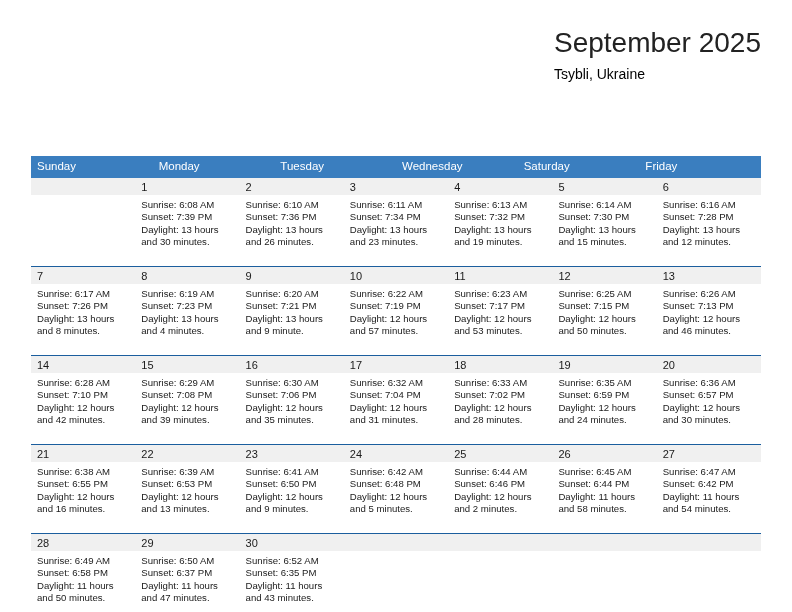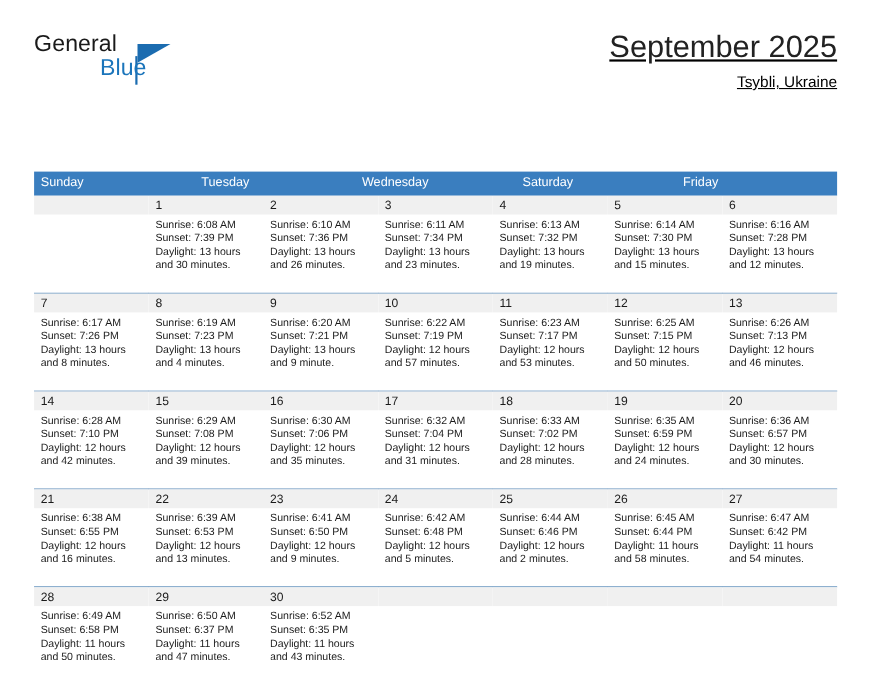--- a/index.html
+++ b/index.html
@@ -69,22 +69,21 @@
     top: 25px;
     width: 2px;
     height: 26px;
     background: #1b6cb0;
   }
 
   .title-block {
     position: absolute;
     right: 0;
     top: 0;
-    text-align: right;
-    text-decoration: underline;
+    text-align: left;
   }
   .month-title {
     font-size: 28px;
     color: #222222;
     line-height: 34px;
     white-space: nowrap;
   }
   .location {
     font-size: 14px;
     color: #000000;
@@ -153,37 +152,32 @@
     overflow: hidden;
   }
 </style>
 </head>
 <body>
 
 <div class="page">
 
   <div class="header">
 
-    <div class="brand">
-      <span class="brand-general">General</span>
-      <span class="brand-bar"></span>
-      <span class="brand-triangle"></span>
-      <span class="brand-blue">Blue</span>
-    </div>
 
     <div class="title-block">
       <div class="month-title">September 2025</div>
       <div class="location">Tsybli, Ukraine</div>
     </div>
 
   </div>
 
   <div class="calendar">
     <div class="weekday-row" id="weekday-row">
         <div class="weekday">Sunday</div>
+        <div class="weekday">Monday</div>
         <div class="weekday">Tuesday</div>
         <div class="weekday">Wednesday</div>
         <div class="weekday">Saturday</div>
         <div class="weekday">Friday</div>
       </div>
     <div id="weeks-container">
         <div class="week-row first">
           <div class="day-cell empty">
             <div class="day-number-strip"></div>
           </div>

